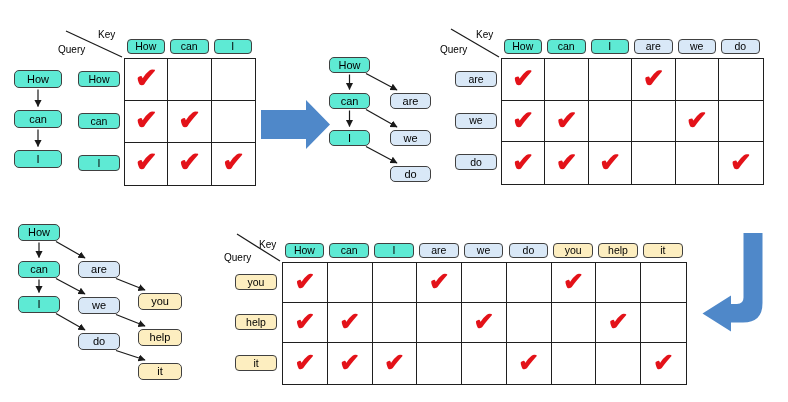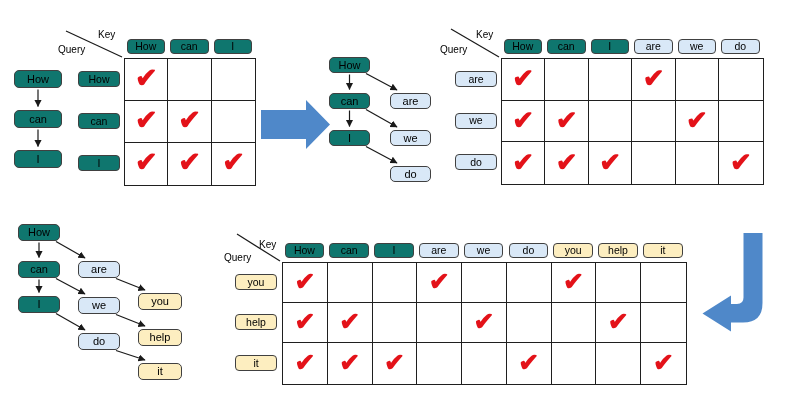--- a/index.html
+++ b/index.html
@@ -8,21 +8,21 @@
     font-family:"Liberation Sans", sans-serif; overflow:hidden;
   }
   #connector-svg { position:absolute; left:0; top:0; width:788px; height:402px; pointer-events:none; }
   .box {
     position:absolute; box-sizing:border-box;
     border:1.5px solid #404040; border-radius:5px;
     display:flex; align-items:center; justify-content:center;
     font-size:11px; color:#000; background:#e7e7e7; line-height:1;
   }
   .hdr { border-radius:4px; font-size:10.5px; border-width:1.3px; }
-  .fill-gray   { background:#0f766e; }
+  .fill-gray   { background:#5eead4; }
   .fill-blue   { background:#d9e8f7; }
   .fill-yellow { background:#fdeec0; }
   .grid {
     position:absolute; box-sizing:border-box;
     border:1.7px solid #1f1f1f; display:grid; background:#ffffff;
   }
   .cell {
     box-sizing:border-box;
     border-right:1.1px solid #1f1f1f; border-bottom:1.1px solid #1f1f1f;
     display:flex; align-items:center; justify-content:center;

